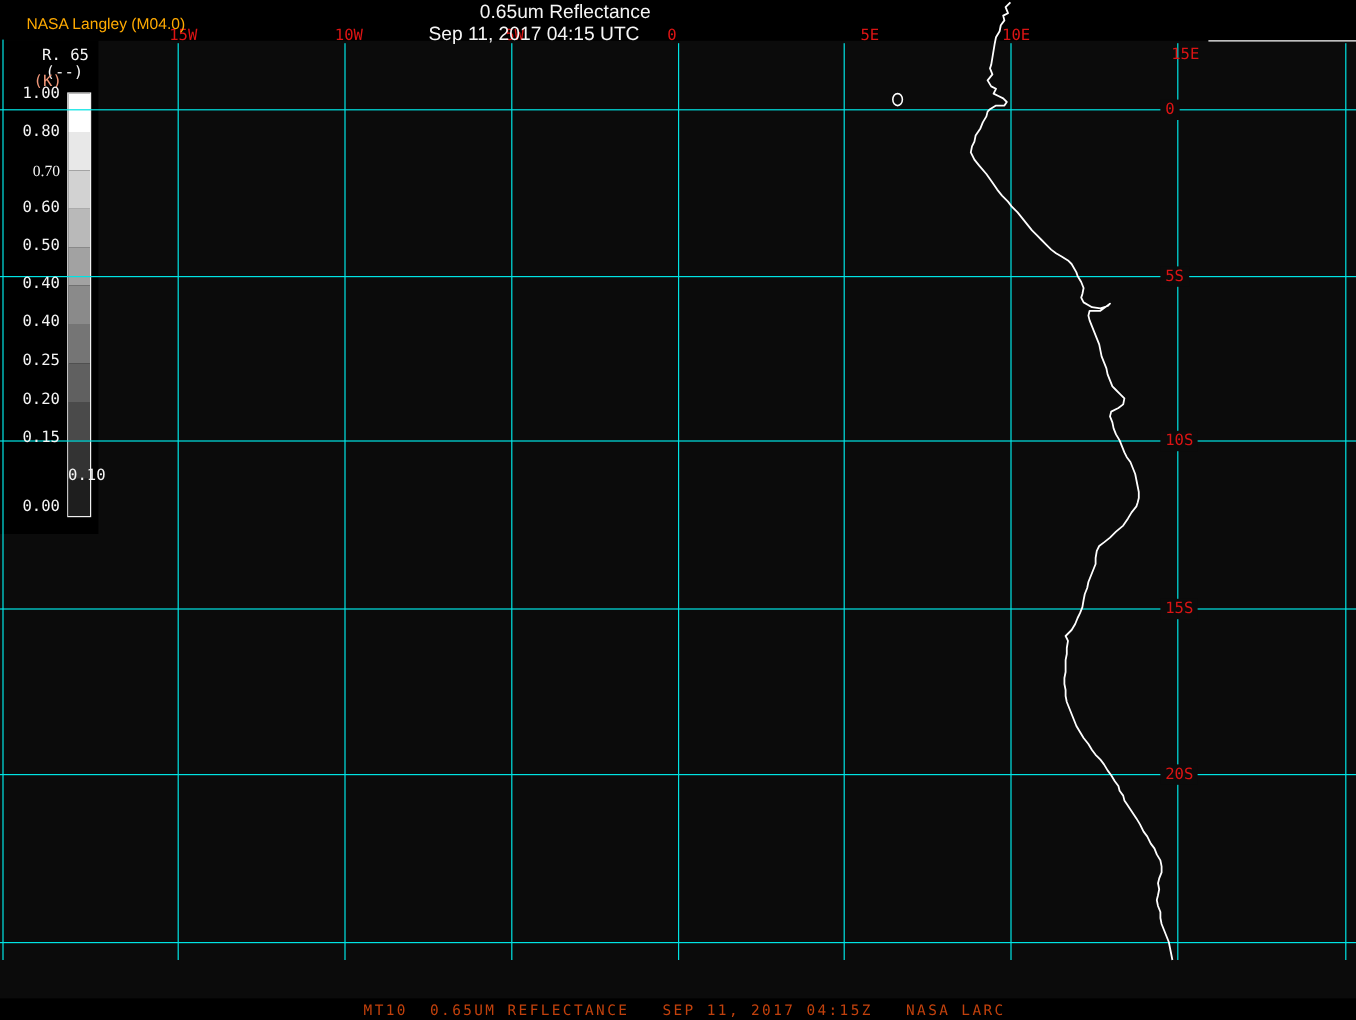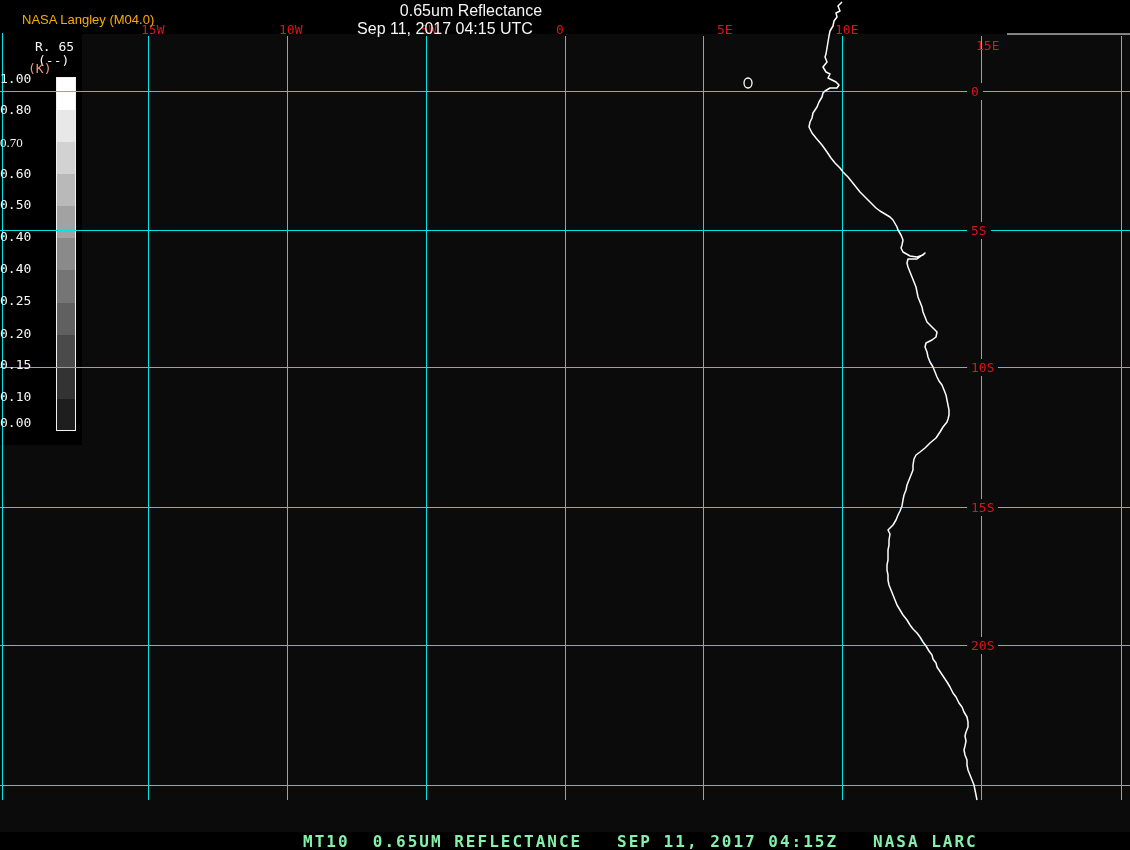--- a/index.html
+++ b/index.html
@@ -27,27 +27,27 @@
   }
   #title1{left:471px;top:3px;}
   #title2{left:445px;top:21px;text-align:right;}
   .legend-text{color:#f5f5f5;font-size:13px;line-height:13px;white-space:pre;}
   #legend-title{left:35px;top:40px;}
   #legend-sub{left:38px;top:54px;}
   #legend-sub2{left:28px;top:62px;color:#ef9678;}
   #legend-bar{left:56px;top:77px;width:20px;border:1px solid #f0f0f0;box-sizing:border-box;}
   .bar-step{width:100%;}
   .tick{
-    left:0;width:50px;color:#f5f5f5;font-size:13px;
+    left:0;width:50px;text-align:right;color:#f5f5f5;font-size:13px;
     line-height:13px;white-space:pre;
   }
   #coast-svg{left:0;top:0;width:1130px;height:850px;}
   #statusbar{
-    left:303px;top:836px;color:#86efac;font-size:16px;line-height:12px;
-    letter-spacing:2px;white-space:pre;font-weight:bold;
+    left:303px;top:836px;color:#c2410c;font-size:12px;line-height:12px;
+    letter-spacing:2px;white-space:pre;
   }
 </style>
 </head>
 <body>
 
 <div id="screen">
 
   <div id="map-bg" class="abs"></div>
   <div id="legend-bg" class="abs"></div>
 
@@ -105,21 +105,21 @@
       <div class="abs tick" style="top: 72px;">1.00</div>
       <div class="abs tick" style="top: 103px;">0.80</div>
       <div class="abs tick" style="top: 136px; font-family: Liberation Serif, serif;">0.70</div>
       <div class="abs tick" style="top: 167px;">0.60</div>
       <div class="abs tick" style="top: 198px;">0.50</div>
       <div class="abs tick" style="top: 230px;">0.40</div>
       <div class="abs tick" style="top: 262px;">0.40</div>
       <div class="abs tick" style="top: 294px;">0.25</div>
       <div class="abs tick" style="top: 327px;">0.20</div>
       <div class="abs tick" style="top: 358px;">0.15</div>
-      <div class="abs tick" style="top: 390px;">0.10</div>
+      <div class="abs tick" style="top: 390px; padding-left: 38px;">0.10</div>
       <div class="abs tick" style="top: 416px;">0.00</div>
     </div>
 
   <div id="brand" class="abs">NASA Langley (M04.0)</div>
   <div id="title1" class="abs title-line">0.65um Reflectance</div>
   <div id="title2" class="abs title-line">Sep 11, 2017 04:15 UTC</div>
 
   <svg id="coast-svg" class="abs" viewBox="0 0 1130 850" xmlns="http://www.w3.org/2000/svg">
     <polyline id="coastline" fill="none" stroke="#ffffff" stroke-width="1.5" stroke-linejoin="round" points="842,2 838,6 840,11 836,13 837,17 834,21 833,26 830,31 829,36 828,42 827,48 826,54 825,57 827,62 823,67 826,72 830,74 828,78 832,80 836,82 839,85 837,88 830,88 825,91 823,93 822,97 819,102 817,107 815,110 813,113 812,118 810,122 809,127 812,133 816,138 822,145 827,152 831,158 835,163 840,168 843,172 848,177 852,182 856,187 860,192 864,196 868,200 872,204 876,208 880,211 885,214 890,217 893,220 897,227 898,230 901,235 903,240 902,245 901,248 903,252 910,256 917,257 923,255 925,253 917,259 908,259 907,263 908,267 910,272 912,277 914,282 916,287 917,292 918,297 920,302 922,307 923,312 925,317 927,322 930,325 933,328 937,332 936,337 932,340 926,343 925,347 927,352 928,357 930,362 933,367 935,372 937,377 939,381 942,385 944,390 946,395 947,400 948,405 949,410 949,415 948,419 947,422 943,427 940,432 936,438 930,443 925,448 920,452 916,455 914,459 913,465 913,470 911,475 909,480 907,485 906,490 904,495 903,500 902,506 900,511 898,515 896,520 893,525 888,530 890,534 889,540 889,545 888,550 888,555 888,560 887,565 887,570 888,575 888,580 889,585 891,590 893,595 895,600 897,605 900,610 903,615 907,620 910,625 913,629 917,633 920,637 923,642 926,646 929,651 932,655 933,659 936,663 937,667 939,670 943,676 947,682 950,687 953,693 956,697 959,703 962,707 964,712 967,717 968,722 968,727 966,732 965,736 966,741 965,746 964,750 965,755 967,760 967,765 968,770 970,775 972,780 974,785 975,790 976,795 977,800"></polyline>
     <polyline id="top-edge" fill="none" stroke="#ffffff" stroke-width="1" points="1007,34 1130,34"></polyline>

